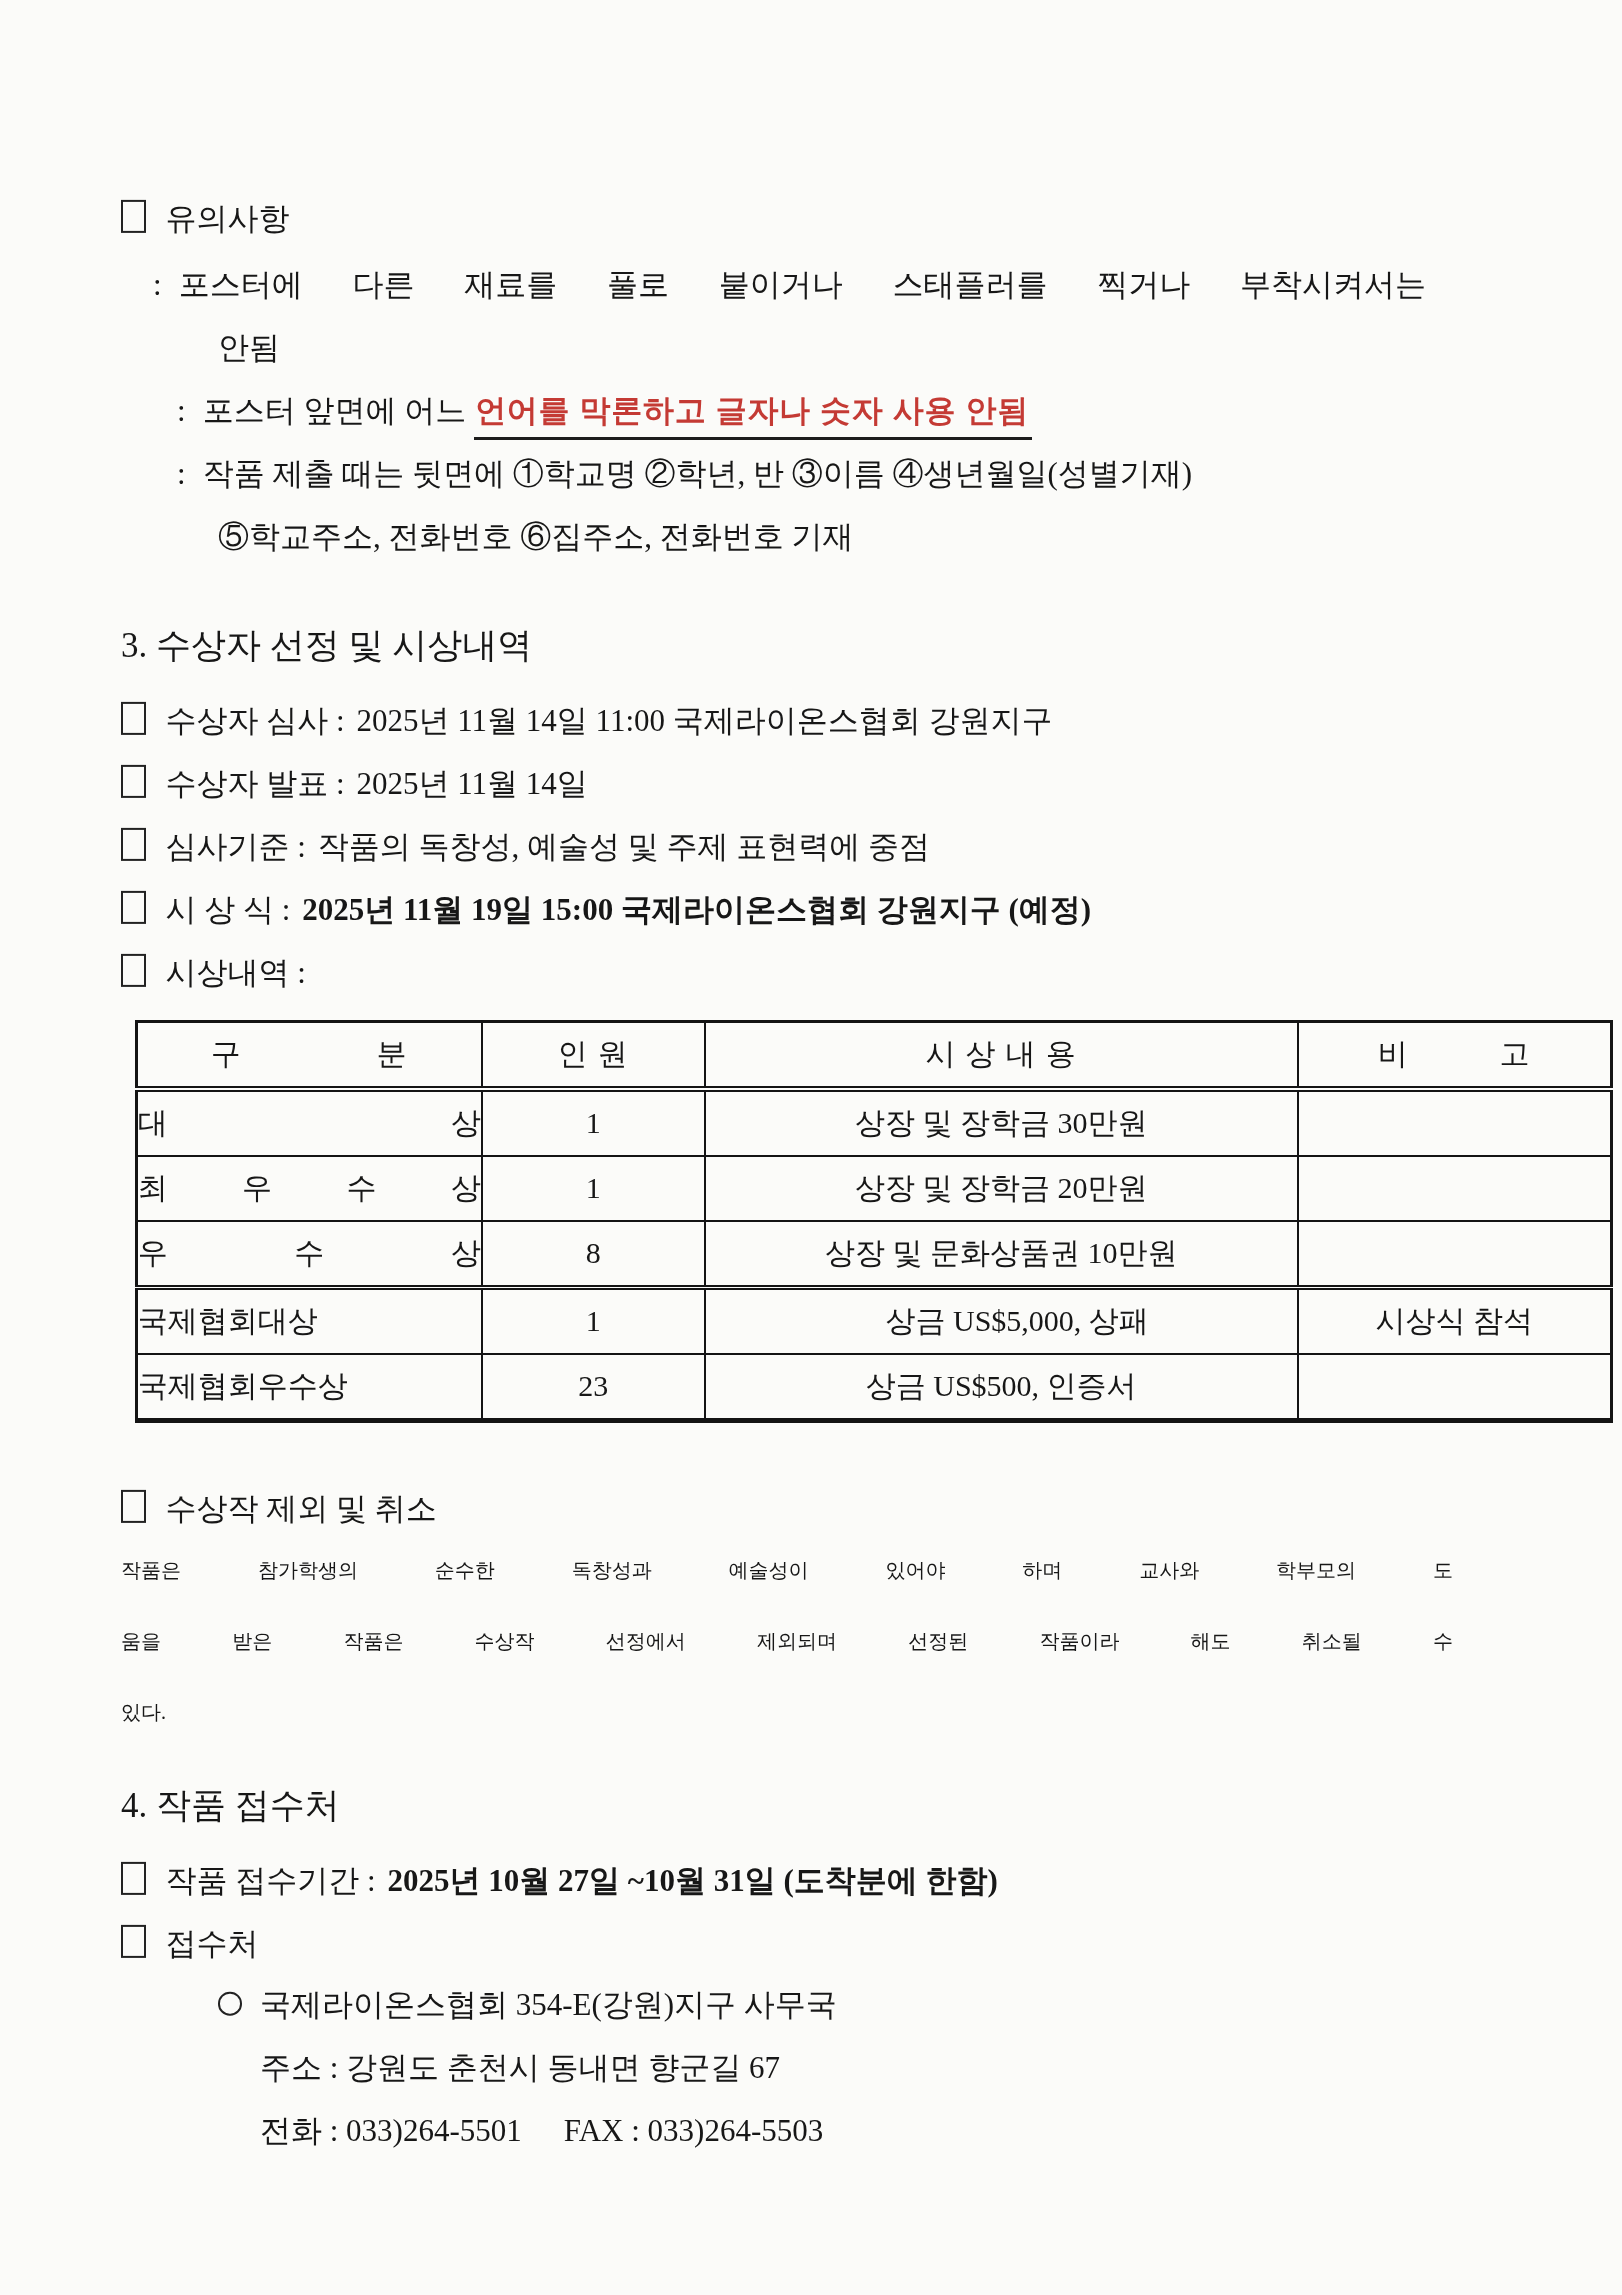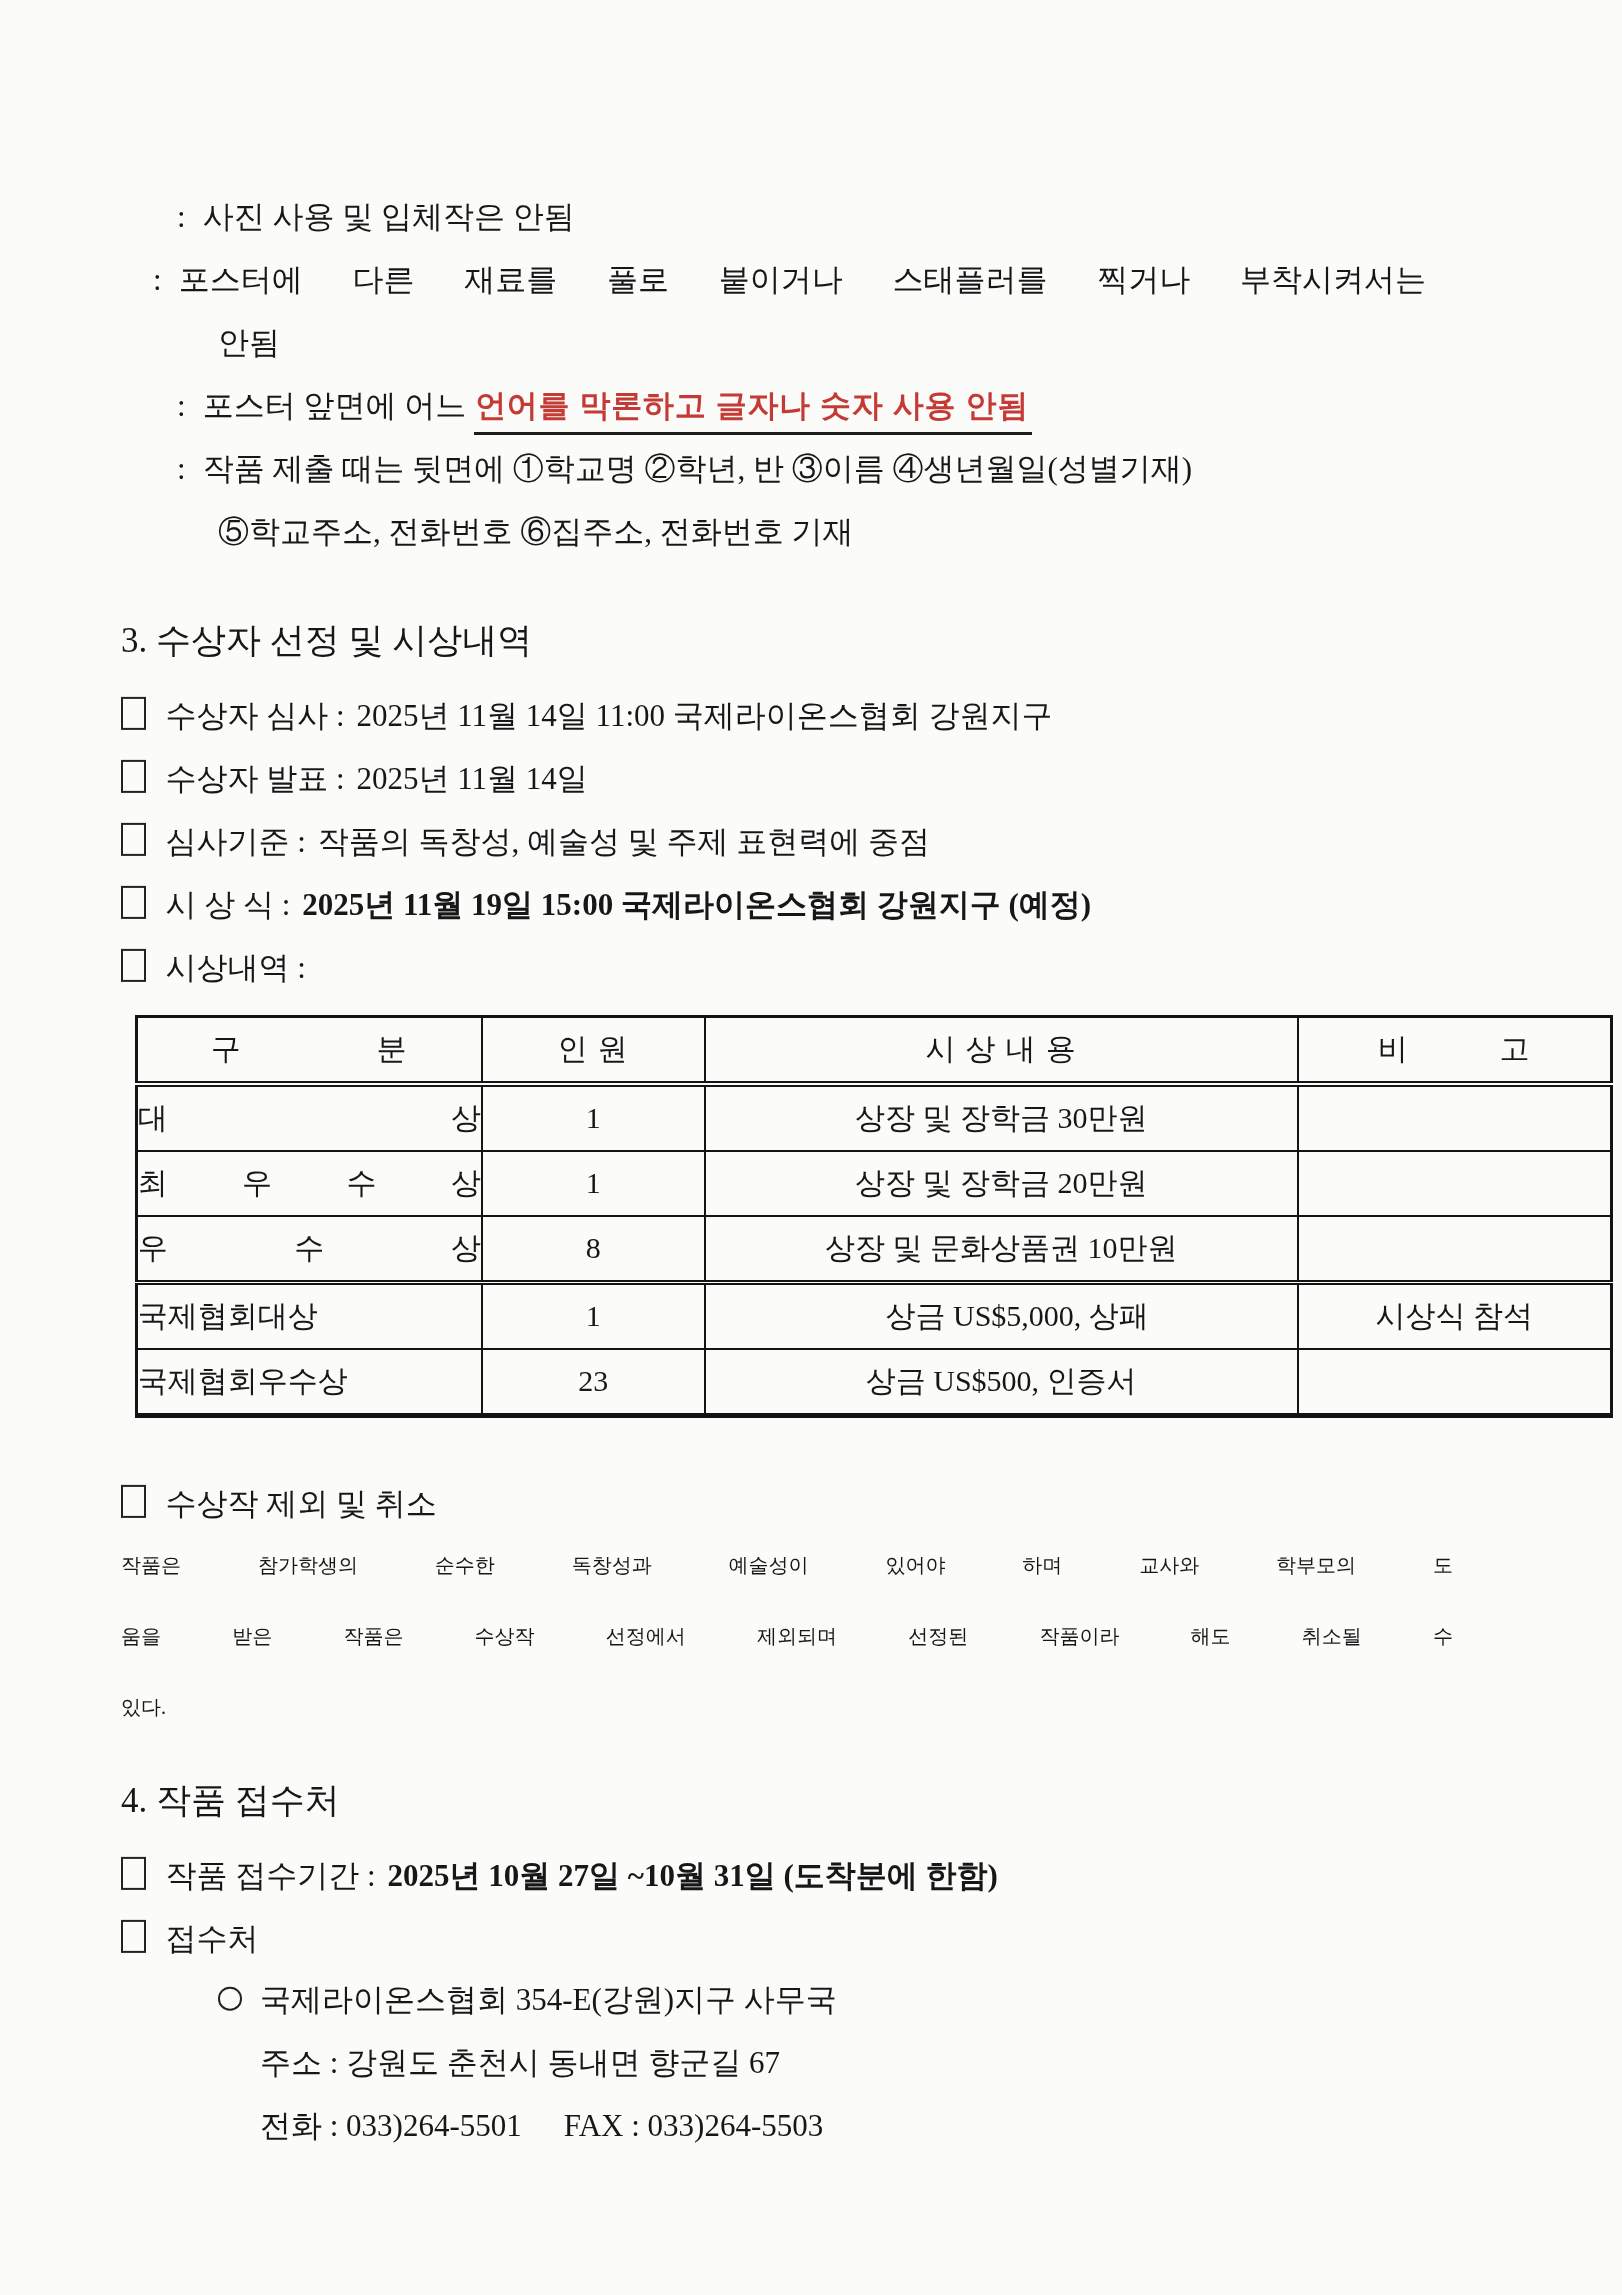--- a/index.html
+++ b/index.html
@@ -74,24 +74,24 @@
   .sec4-heading { margin-top:50px; }
   .indent1 { margin-left:97px; }
   .indent2 { margin-left:139px; }
   .gap { display:inline-block; width:42px; }
 </style>
 </head>
 <body>
 
 <div class="content">
 
+  <div class="line notice-title">
+    <span class="cbx"></span><span>유의사항</span>
+  </div>
 
-  <div class="line sub">
-    <span class="colon">:</span><span>사진 사용 및 입체작은 안됨</span>
-  </div>
 
   <div class="line sub stretch">
     <span class="colon">:</span><span>포스터에 다른 재료를 풀로 붙이거나 스태플러를 찍거나 부착시켜서는</span>
   </div>
   <div class="line wrap2">
     <span>안됨</span>
   </div>
 
   <div class="line sub">
     <span class="colon">:</span><span>포스터 앞면에 어느</span>

